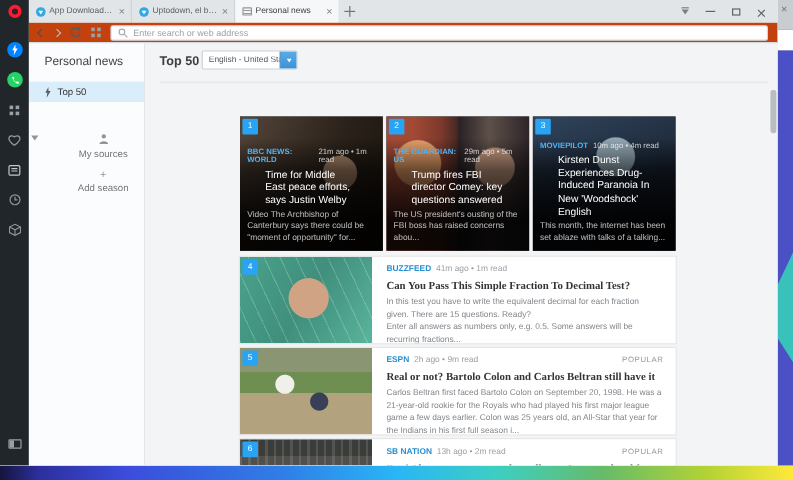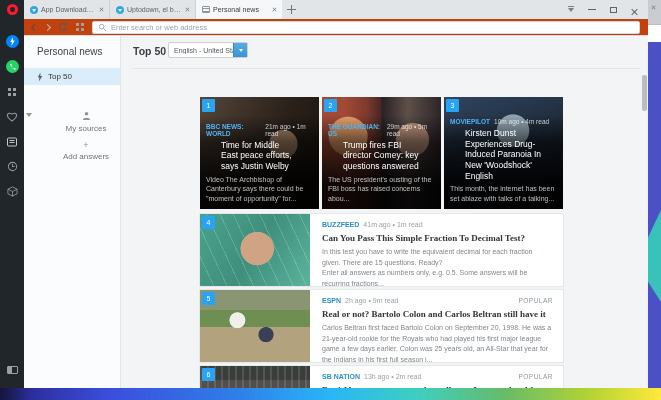--- a/index.html
+++ b/index.html
@@ -245,21 +245,21 @@
     <div class="panel-row" style="margin-top:26px;">
       <span class="src-caret"></span>
       <svg width="9" height="9" viewBox="0 0 10 10">
           <circle cx="5" cy="3" r="2" fill="#8f969b"></circle>
           <path d="M1 10 C1 6.5 9 6.5 9 10 Z" fill="#8f969b"></path>
         </svg>
       <span>My sources</span>
     </div>
     <div class="panel-row">
       <span class="plus-ico">+</span>
-      <span>Add answers</span>
+      <span>Add season</span>
     </div>
   </div>
 
   <div class="content">
     <div class="main-heading">Top 50</div>
     <div class="lang-select">
       <span class="lang-label">English - United States</span>
       <span class="lang-btn">
           <i></i>
         </span>

